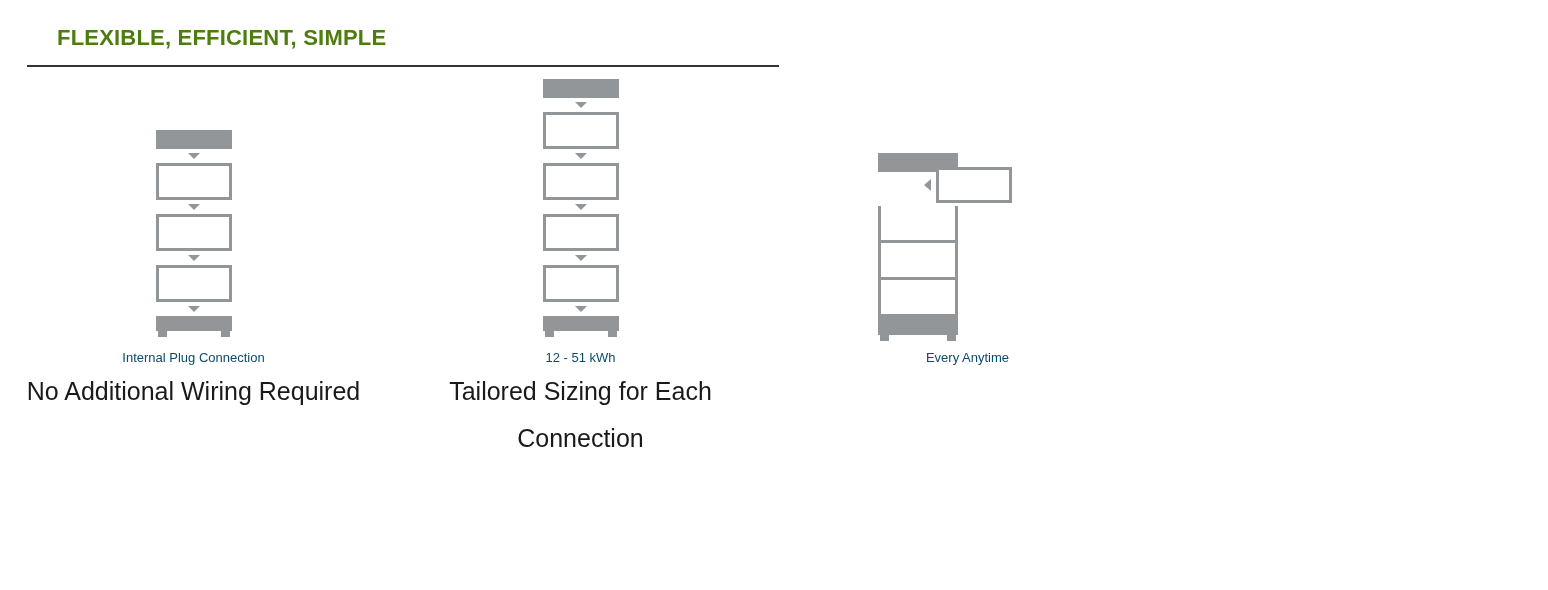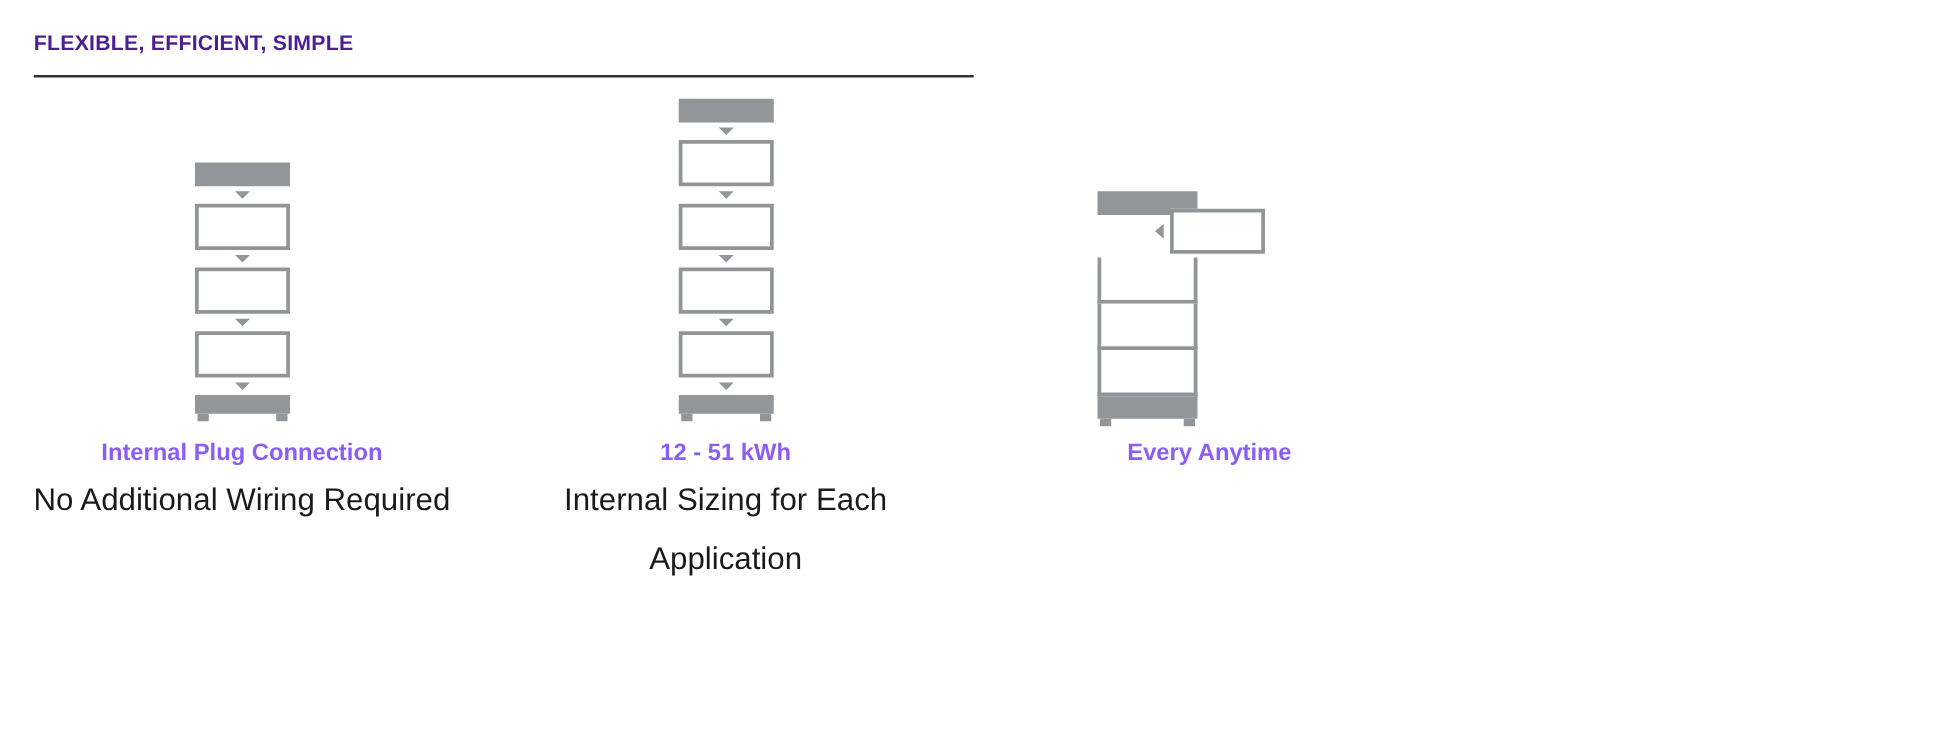--- a/index.html
+++ b/index.html
@@ -17,26 +17,27 @@
   }
 
   
   .header {
     position: absolute;
     left: 27px;
     top: 26px;
     width: 752px;
   }
   .header-title {
-    font-size: 17px;
+    font-size: 22px;
     font-weight: bold;
     letter-spacing: 0.2px;
-    color: #4c1d95;
+    color: #4d7c0f;
     line-height: 1.1;
     white-space: nowrap;
+    margin-left: 30px;
   }
   .header-rule {
     margin-top: 15px;
     height: 2px;
     background: #333333;
     width: 752px;
   }
 
   
   .features {
@@ -207,23 +208,23 @@
     top: 107px;
   }
 
   
   .caption {
     margin-top: 18px;
     text-align: center;
     width: 360px;
   }
   .caption-title {
-    font-size: 19px;
-    font-weight: bold;
-    color: #8b5cf6;
+    font-size: 13px;
+    font-weight: normal;
+    color: #0c4a6e;
     line-height: 1.45;
   }
   .caption-sub {
     font-size: 25px;
     font-weight: normal;
     color: #1a1a1a;
     line-height: 1.9;
   }
 </style>
 </head>
@@ -267,21 +268,21 @@
         <div class="arrow-down"></div>
         <div class="module"></div>
         <div class="arrow-down"></div>
         <div class="module"></div>
         <div class="arrow-down"></div>
         <div class="base"></div>
       </div>
     </div>
     <div class="caption">
       <div class="caption-title">12 - 51 kWh</div>
-      <div class="caption-sub">Internal Sizing for Each Application</div>
+      <div class="caption-sub">Tailored Sizing for Each Connection</div>
     </div>
   </div>
 
   <div class="feature">
     <div class="icon-area">
       <div class="extend-wrap">
         <div class="extend-top-cap"></div>
         <div class="extend-detached"></div>
         <div class="extend-arrow-left"></div>
         <div class="extend-stack stack-solid">

